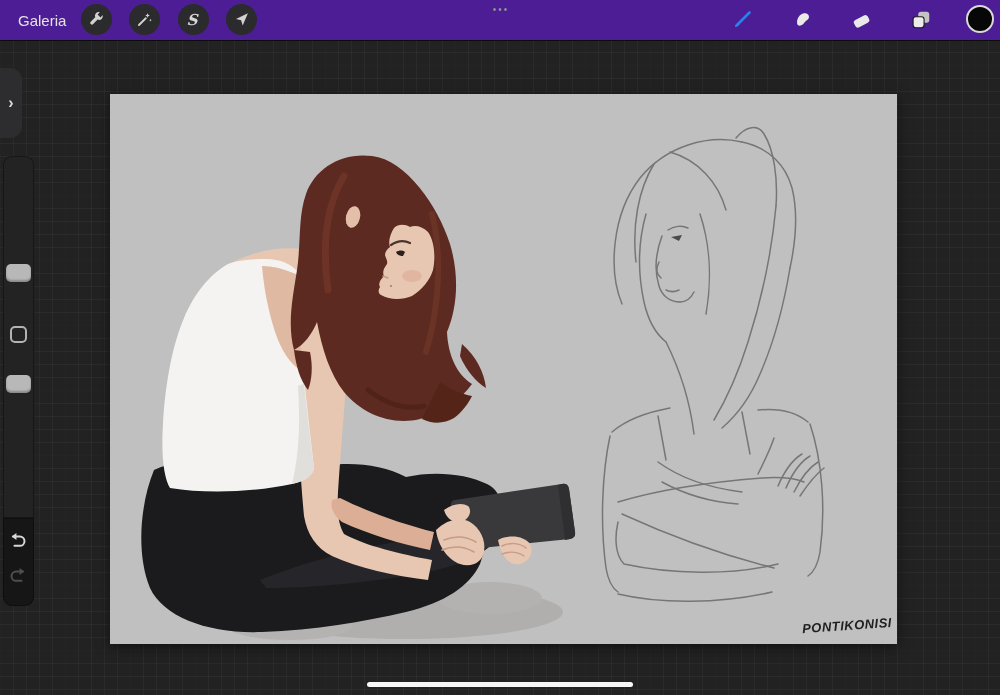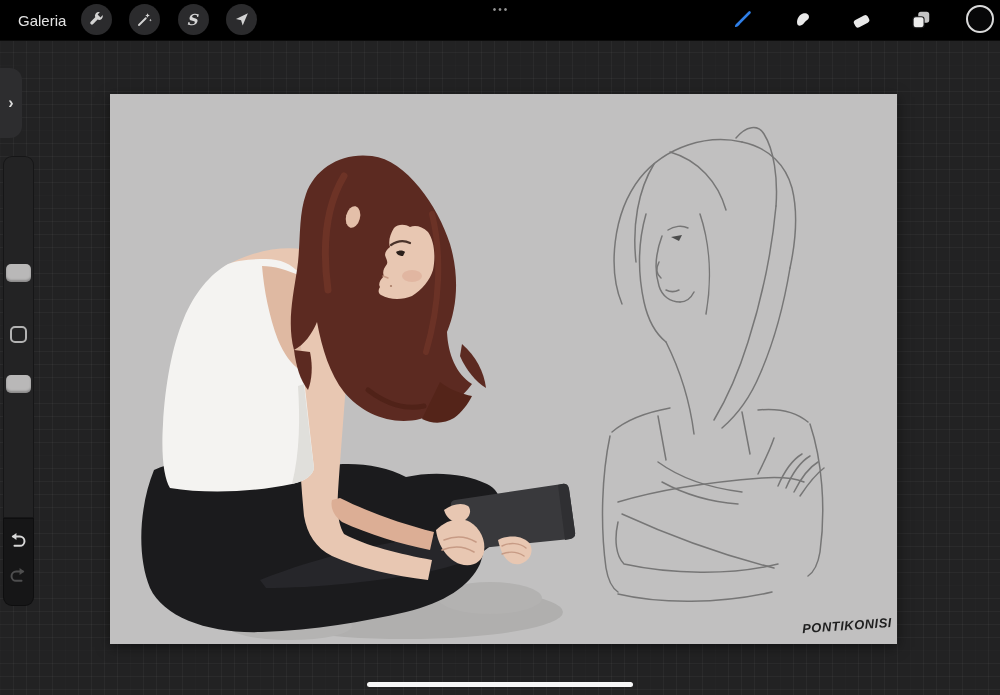--- a/index.html
+++ b/index.html
@@ -10,21 +10,21 @@
     background-image:
       linear-gradient(rgba(255,255,255,.035) 1px, transparent 1px),
       linear-gradient(90deg, rgba(255,255,255,.035) 1px, transparent 1px),
       linear-gradient(rgba(0,0,0,.18) 1px, transparent 1px),
       linear-gradient(90deg, rgba(0,0,0,.18) 1px, transparent 1px);
     background-size:13px 13px,13px 13px,65px 65px,65px 65px;
   }
   
   .topbar{
     position:absolute;left:0;top:0;width:1000px;height:40px;
-    background:#000000;border-bottom:1px solid #0c0c0c;z-index:10;
+    background:#4c1d95;border-bottom:1px solid #0c0c0c;z-index:10;
   }
   .gallery-btn{
     position:absolute;left:18px;top:0;height:40px;display:flex;align-items:center;
     color:#e3e3e3;font-size:15px;cursor:default;
   }
   .tool-circle{
     position:absolute;top:4px;width:31px;height:31px;border-radius:50%;
     background:#2b2b2d;display:flex;align-items:center;justify-content:center;
   }
   .tool-flat{

